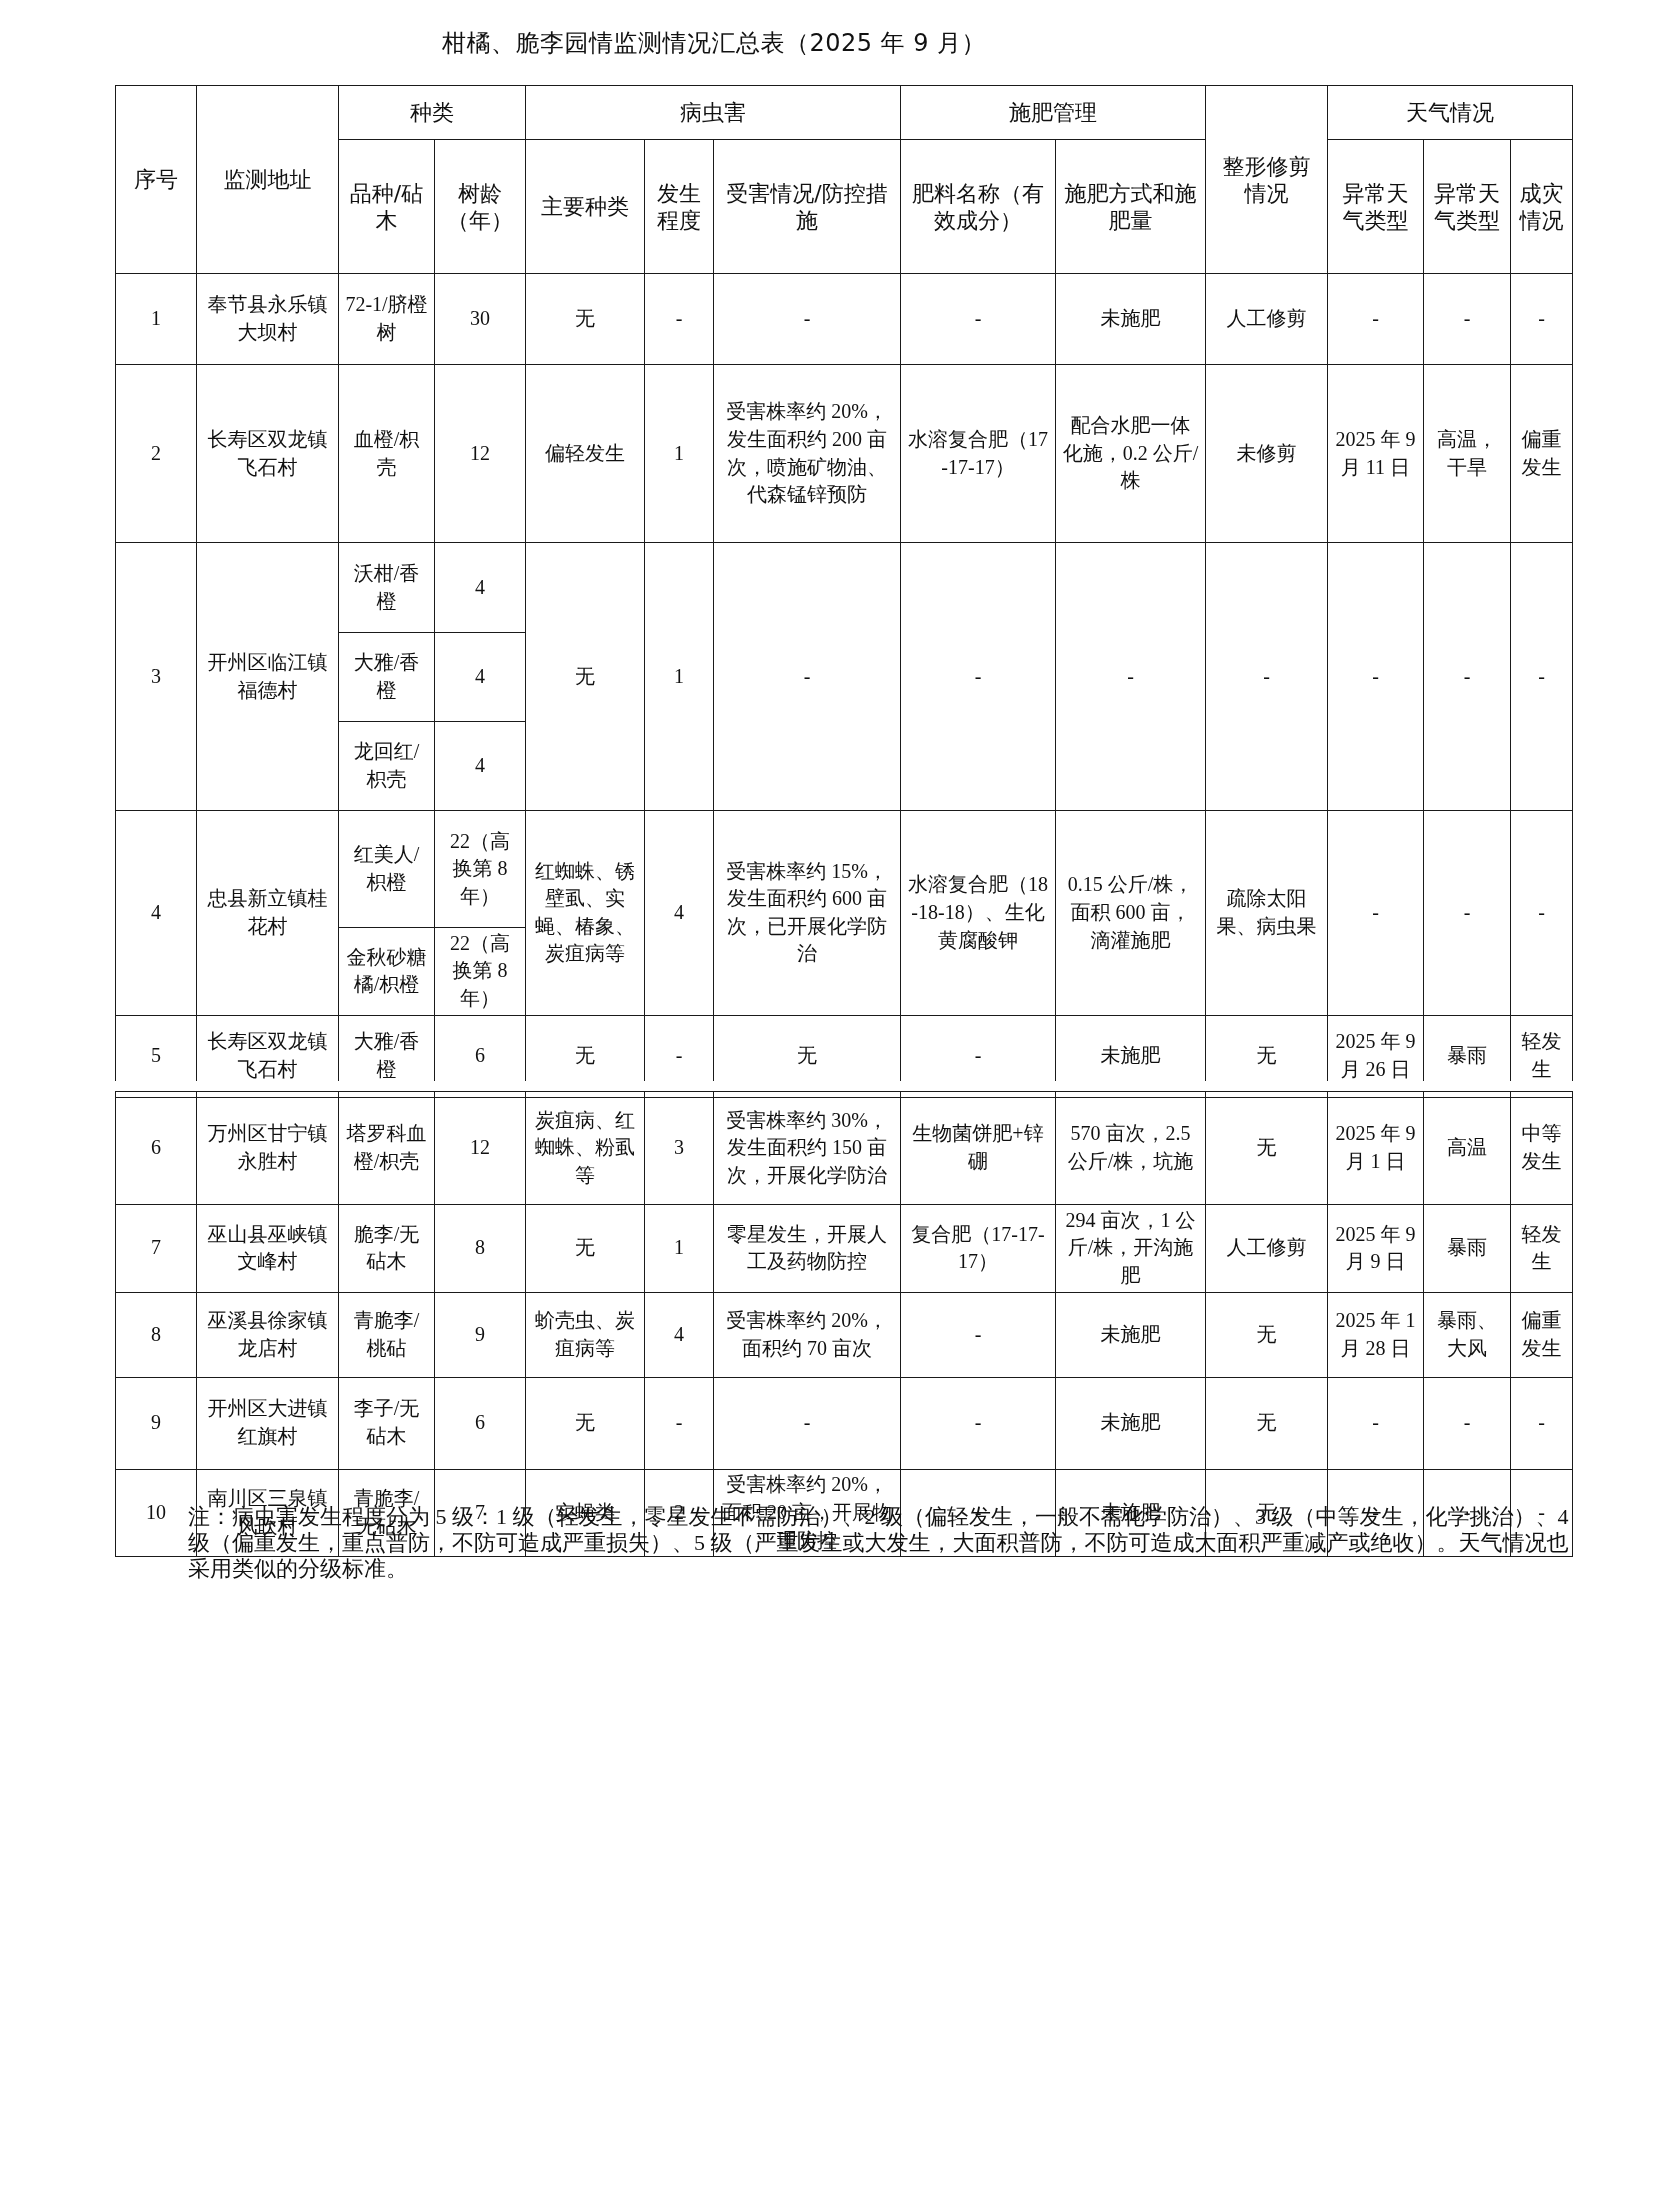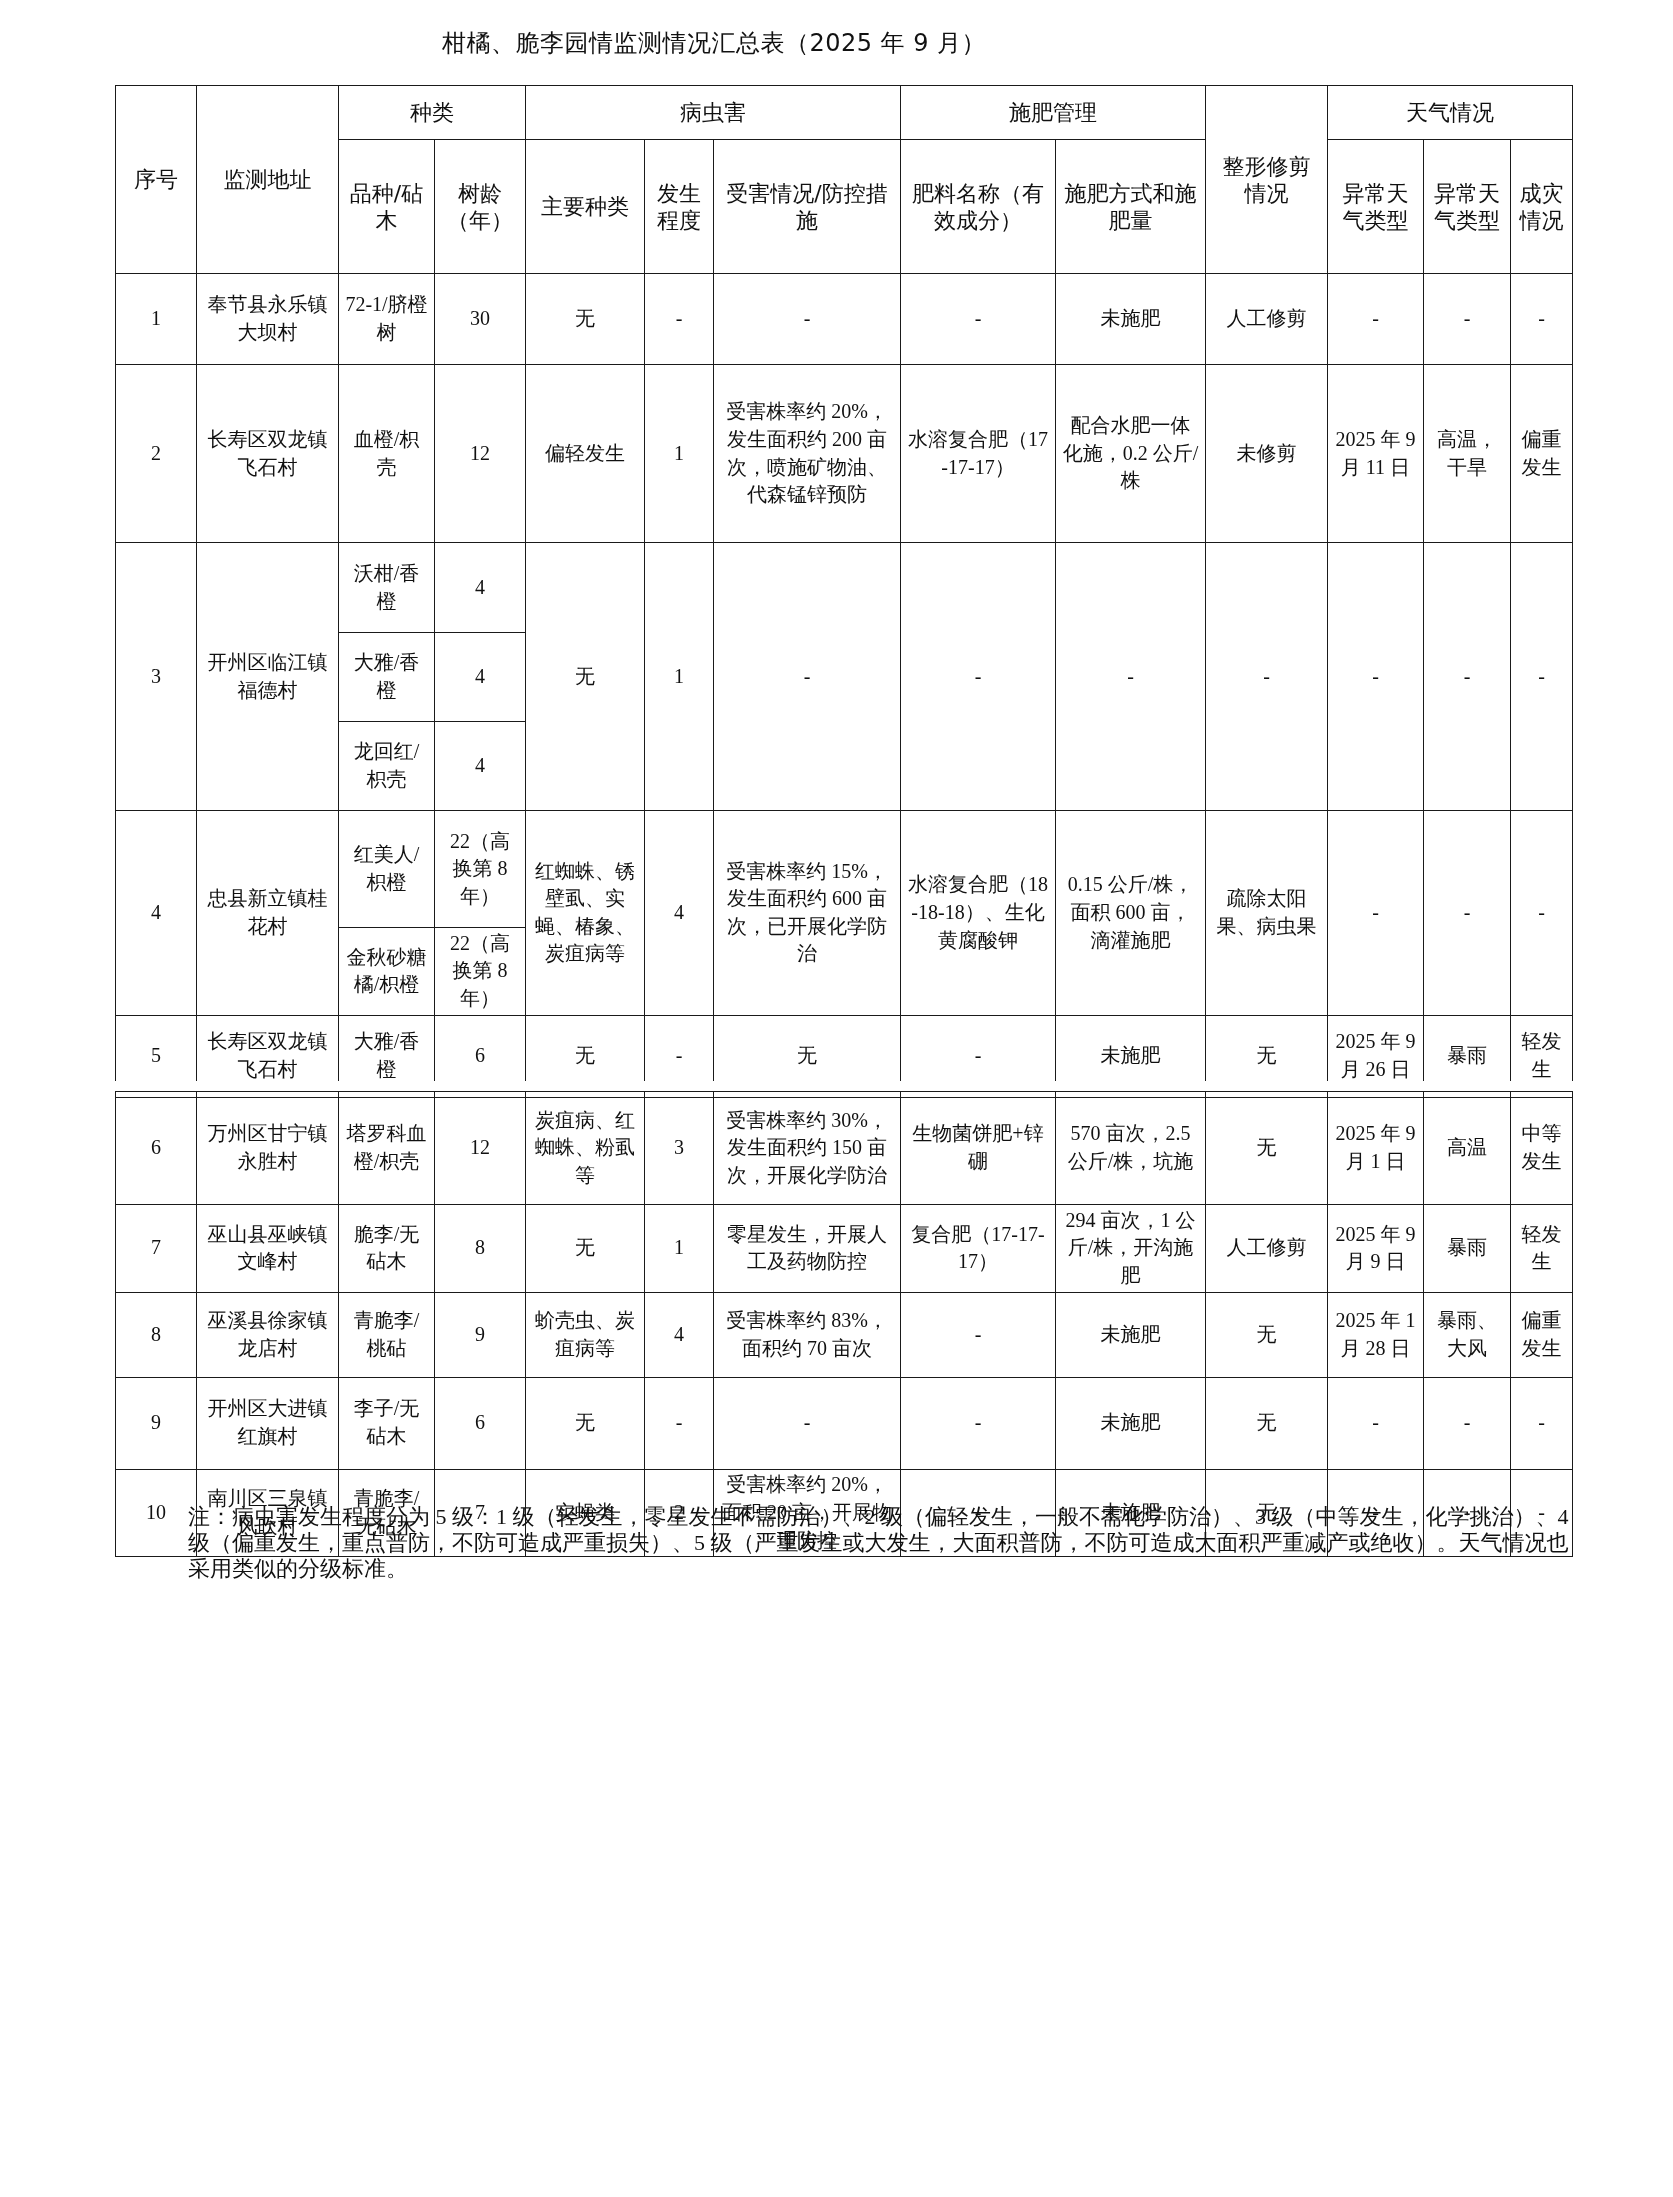--- a/index.html
+++ b/index.html
@@ -205,21 +205,21 @@
       <td>轻发生</td>
     </tr>
 
     <tr style="height:85px">
       <td>8</td>
       <td>巫溪县徐家镇龙店村</td>
       <td>青脆李/桃砧</td>
       <td>9</td>
       <td>蚧壳虫、炭疽病等</td>
       <td>4</td>
-      <td>受害株率约 83%，面积约 70 亩次</td>
+      <td>受害株率约 20%，面积约 70 亩次</td>
       <td>-</td>
       <td>未施肥</td>
       <td>无</td>
       <td>2025 年 1 月 28 日</td>
       <td>暴雨、大风</td>
       <td>偏重发生</td>
     </tr>
 
     <tr style="height:92px">
       <td>9</td>

